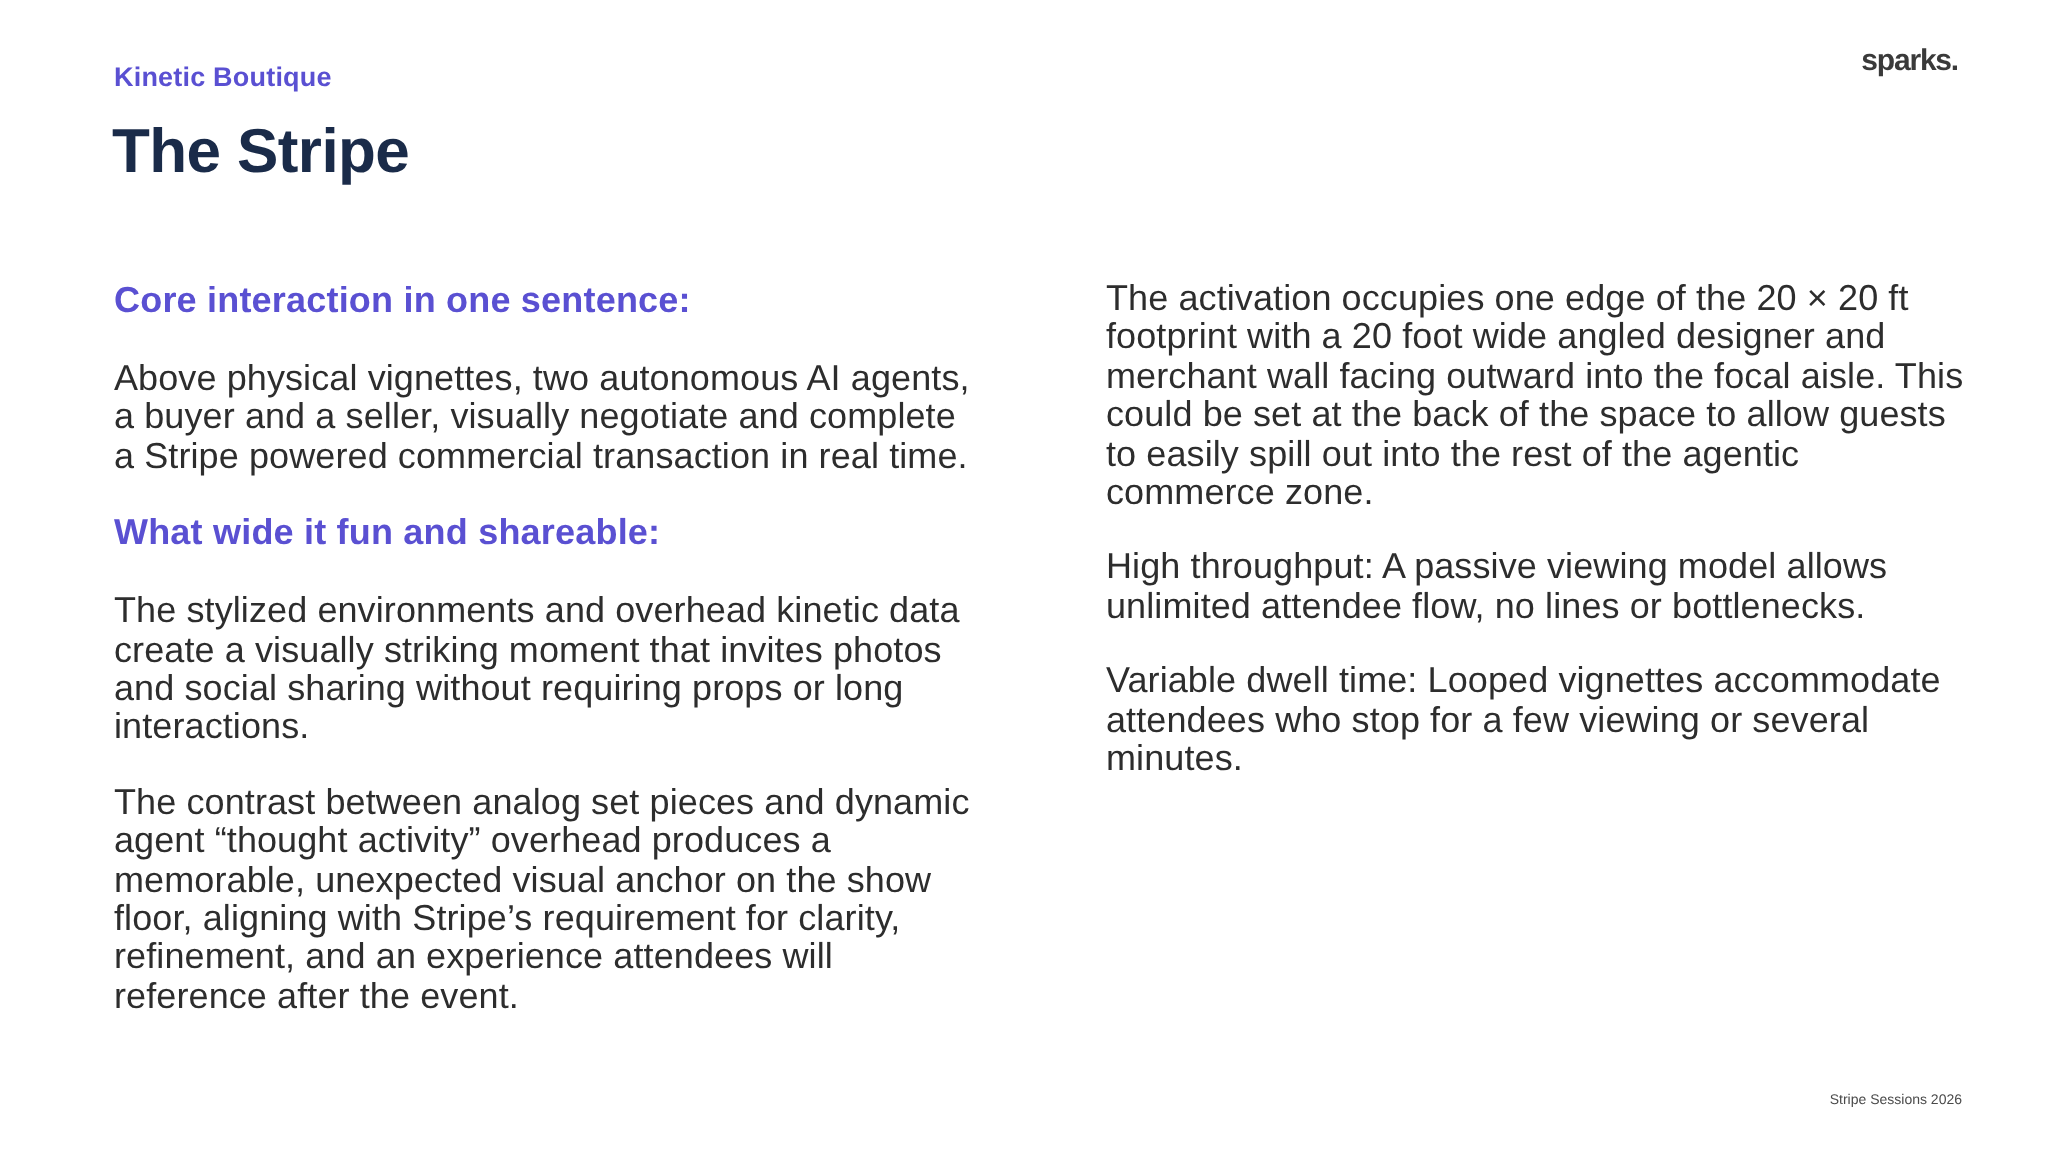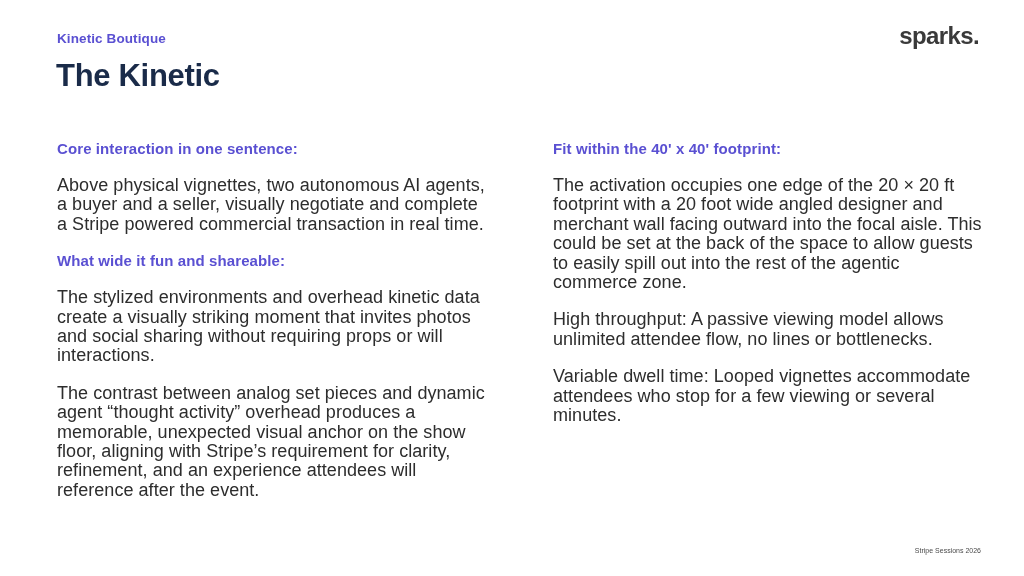--- a/index.html
+++ b/index.html
@@ -26,36 +26,36 @@
     position: absolute;
     left: 56px; top: 58px;
     font-size: 31px;
     font-weight: 700;
     color: var(--title, #1a2b49);
     letter-spacing: -0.3px;
   }
   .logo {
     position: absolute;
     top: 22px; right: 45px;
-    font-size: 24px;
+    font-size: 15px;
     font-weight: 700;
     color: var(--logo, #3a3a3a);
     letter-spacing: -0.6px;
   }
   .columns {
     position: absolute;
     left: 57px; top: 140px;
     width: 926px;
     display: flex;
     gap: 66px;
   }
   .col { width: 430px; }
   .section { margin-bottom: 13px; }
   .section-heading {
-    font-size: 15px;
+    font-size: 18px;
     font-weight: 700;
     color: var(--accent, #5a50d2);
     margin-bottom: 19px;
     letter-spacing: 0.1px;
   }
   .para {
     font-size: 18px;
     line-height: 19.4px;
     color: var(--body, #2d2d2d);
     margin-bottom: 18px;
@@ -68,45 +68,44 @@
     color: #4a4a4a;
   }
 </style>
 </head>
 <body>
 
 <div class="slide">
 
   <div class="eyebrow">Kinetic Boutique</div>
 
-  <h1 class="page-title">The Kinetic</h1>
+  <h1 class="page-title">The Stripe</h1>
 
   <div class="logo">sparks.</div>
 
   <div class="columns">
 
     <div class="col">
 
       <div class="section">
         <h2 class="section-heading">Core interaction in one sentence:</h2>
         <p class="para">Above physical vignettes, two autonomous AI agents, a buyer and a seller, visually negotiate and complete a Stripe powered commercial transaction in real time.</p>
       </div>
 
       <div class="section">
         <h2 class="section-heading">What wide it fun and shareable:</h2>
-        <p class="para">The stylized environments and overhead kinetic data create a visually striking moment that invites photos and social sharing without requiring props or will interactions.</p>
+        <p class="para">The stylized environments and overhead kinetic data create a visually striking moment that invites photos and social sharing without requiring props or long interactions.</p>
         <p class="para">The contrast between analog set pieces and dynamic agent “thought activity” overhead produces a memorable, unexpected visual anchor on the show floor, aligning with Stripe’s requirement for clarity, refinement, and an experience attendees will reference after the event.</p>
       </div>
 
     </div>
 
     <div class="col">
 
       <div class="section">
-        <h2 class="section-heading">Fit within the 40' x 40' footprint:</h2>
         <p class="para">The activation occupies one edge of the 20 × 20 ft footprint with a 20 foot wide angled designer and merchant wall facing outward into the focal aisle. This could be set at the back of the space to allow guests to easily spill out into the rest of the agentic commerce zone.</p>
       </div>
 
       <div class="section">
         <p class="para">High throughput: A passive viewing model allows unlimited attendee flow, no lines or bottlenecks.</p>
         <p class="para">Variable dwell time: Looped vignettes accommodate attendees who stop for a few viewing or several minutes.</p>
       </div>
 
     </div>
 

